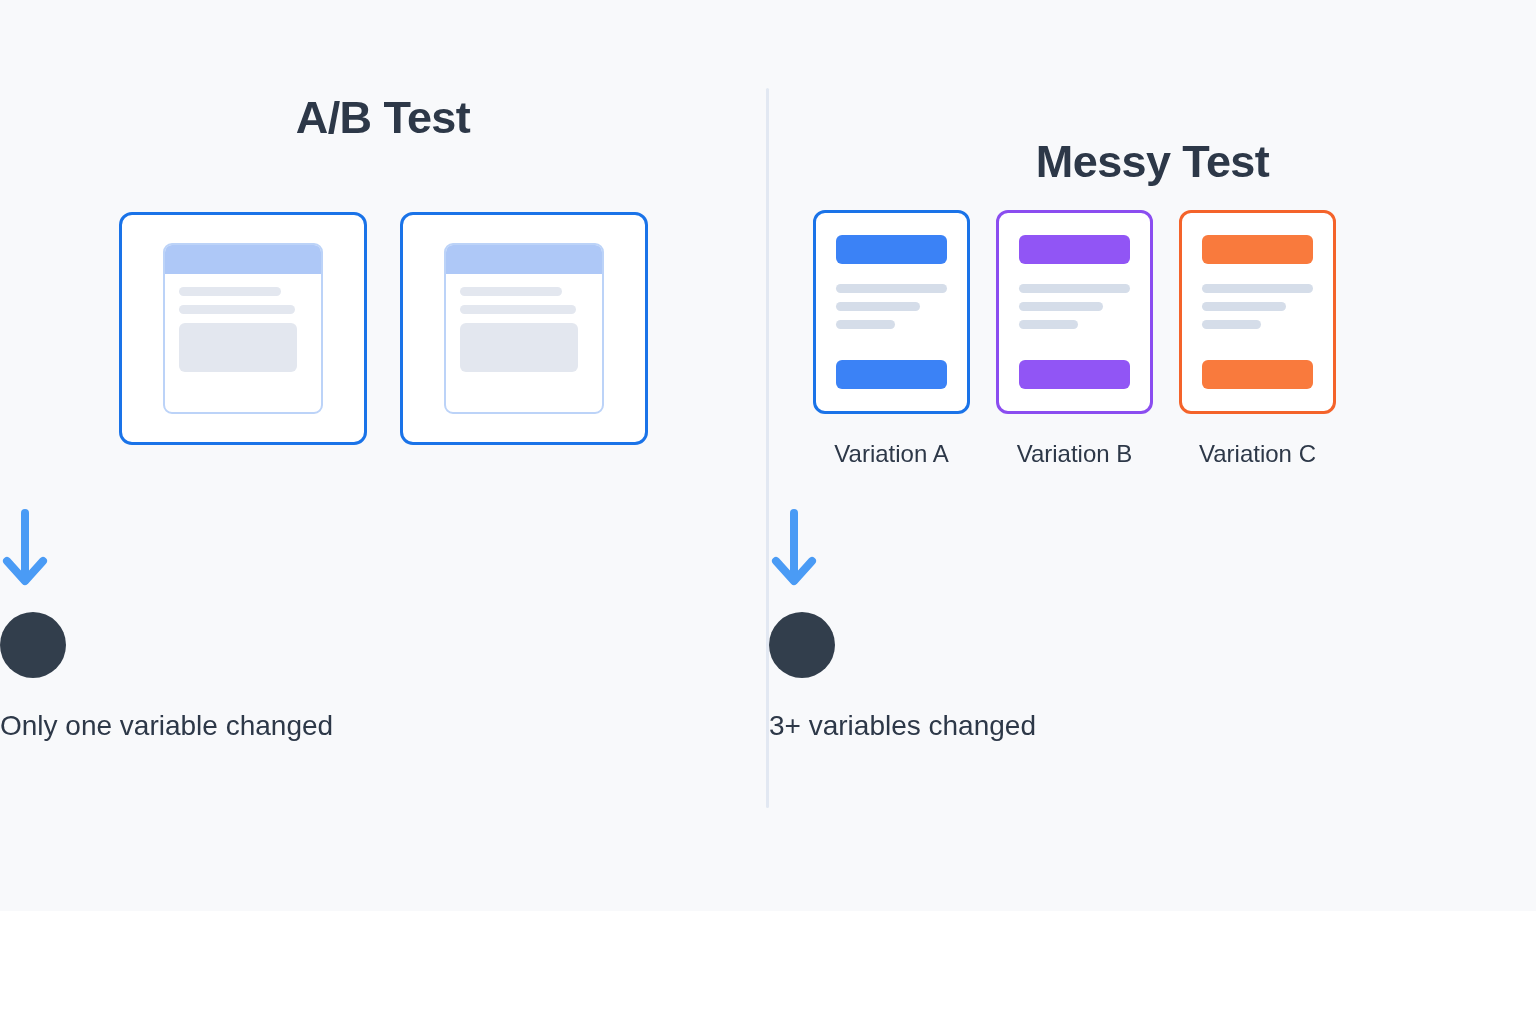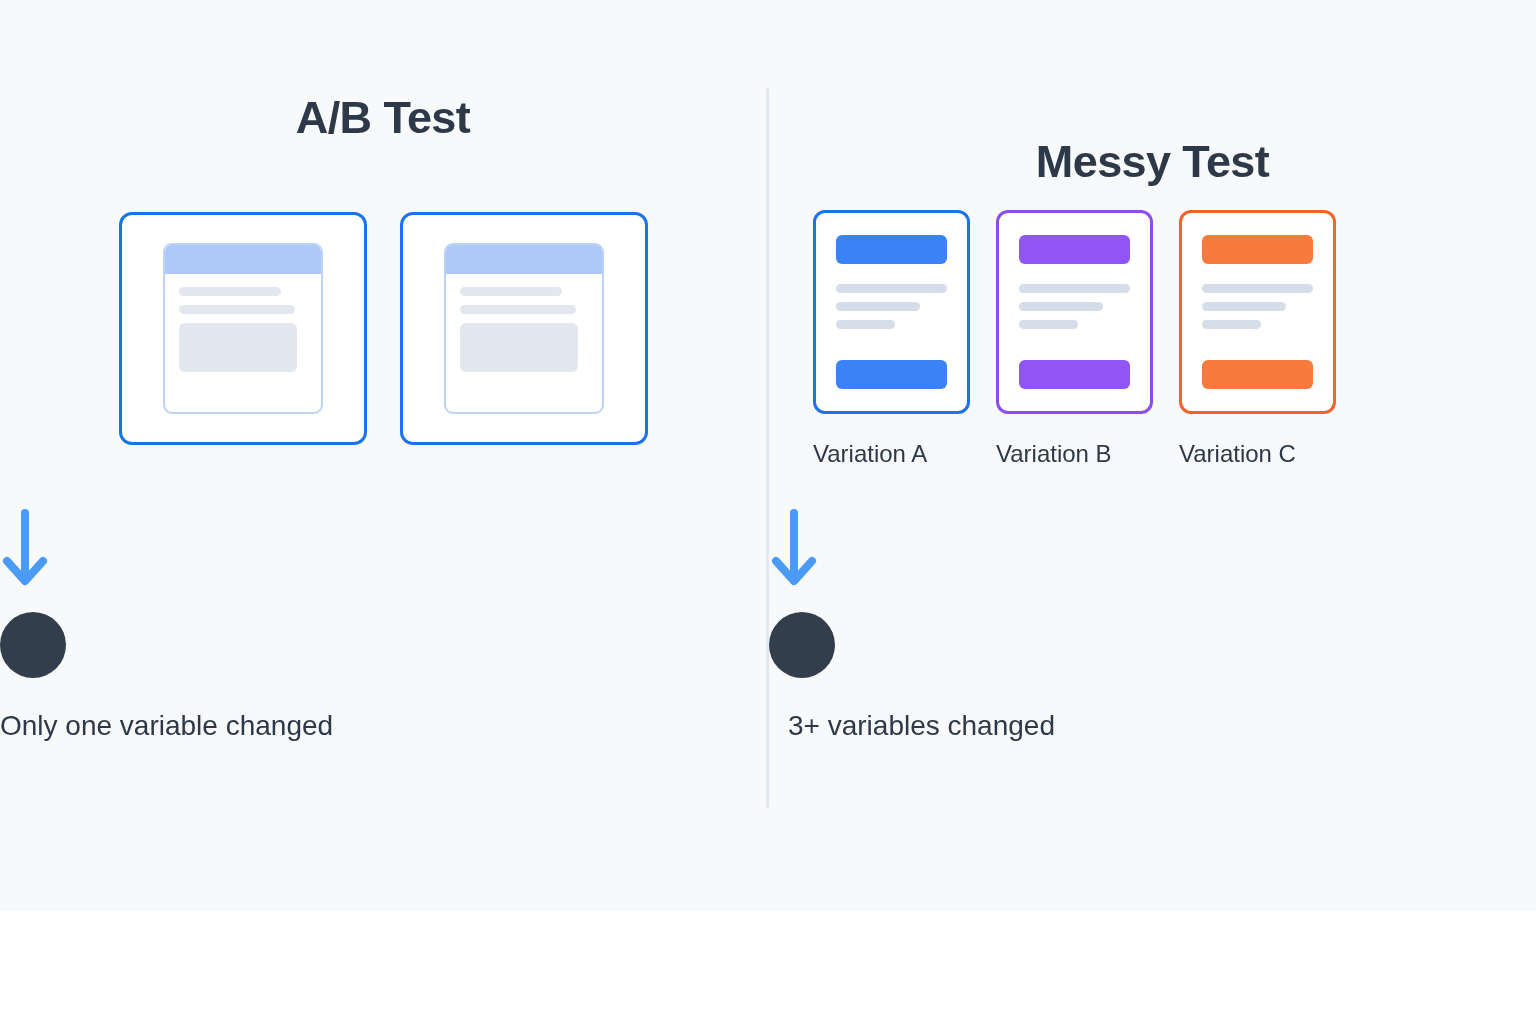--- a/index.html
+++ b/index.html
@@ -194,21 +194,21 @@
 
   .variation-labels {
     position: absolute;
     top: 440px;
     left: 44px;
     display: flex;
     gap: 26px;
   }
   .variation-label {
     width: 157px;
-    text-align: left;
+    text-align: center;
     font-size: 24px;
     font-weight: 400;
     color: #2d3848;
     white-space: nowrap;
   }
 
   
   .flow {
     position: absolute;
     left: 0;
@@ -232,21 +232,21 @@
     background: #323e4c;
   }
   .caption {
     margin-top: 26px;
     font-size: 28px;
     line-height: 1.55;
     color: #2d3848;
     text-align: center;
     max-width: 340px;
   }
-  .caption.wide { max-width: 520px; white-space: nowrap; margin-left: 19px; }
+  .caption.wide { max-width: 520px; white-space: nowrap; }
 </style>
 </head>
 <body>
 
 <div class="canvas">
 
   <div class="panel-bg"></div>
 
   <div class="divider"></div>
 

